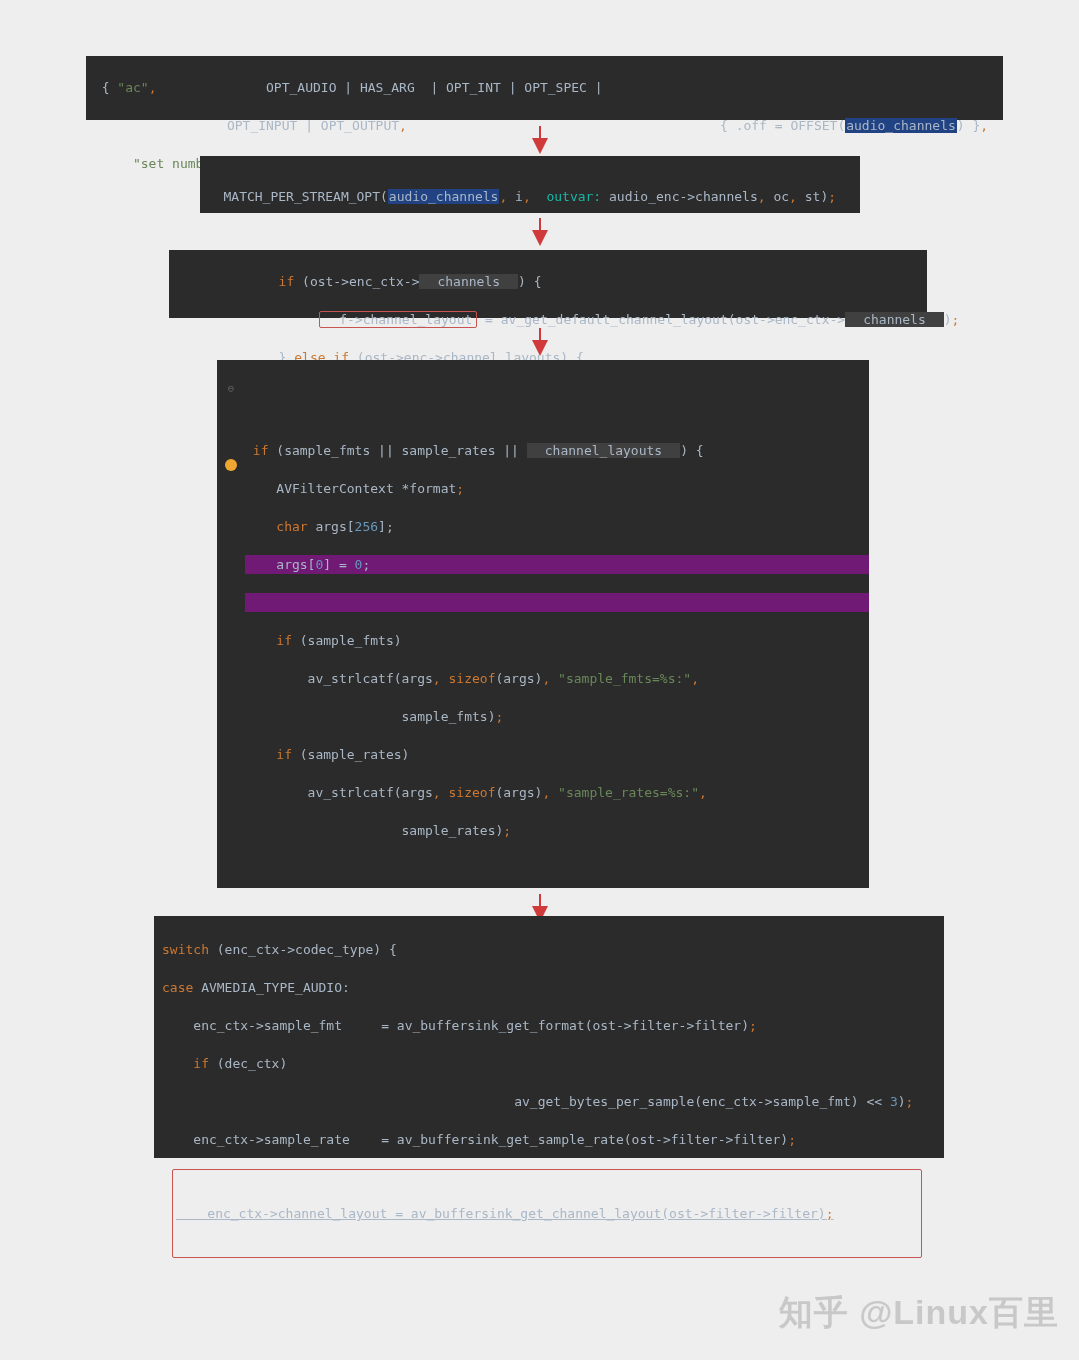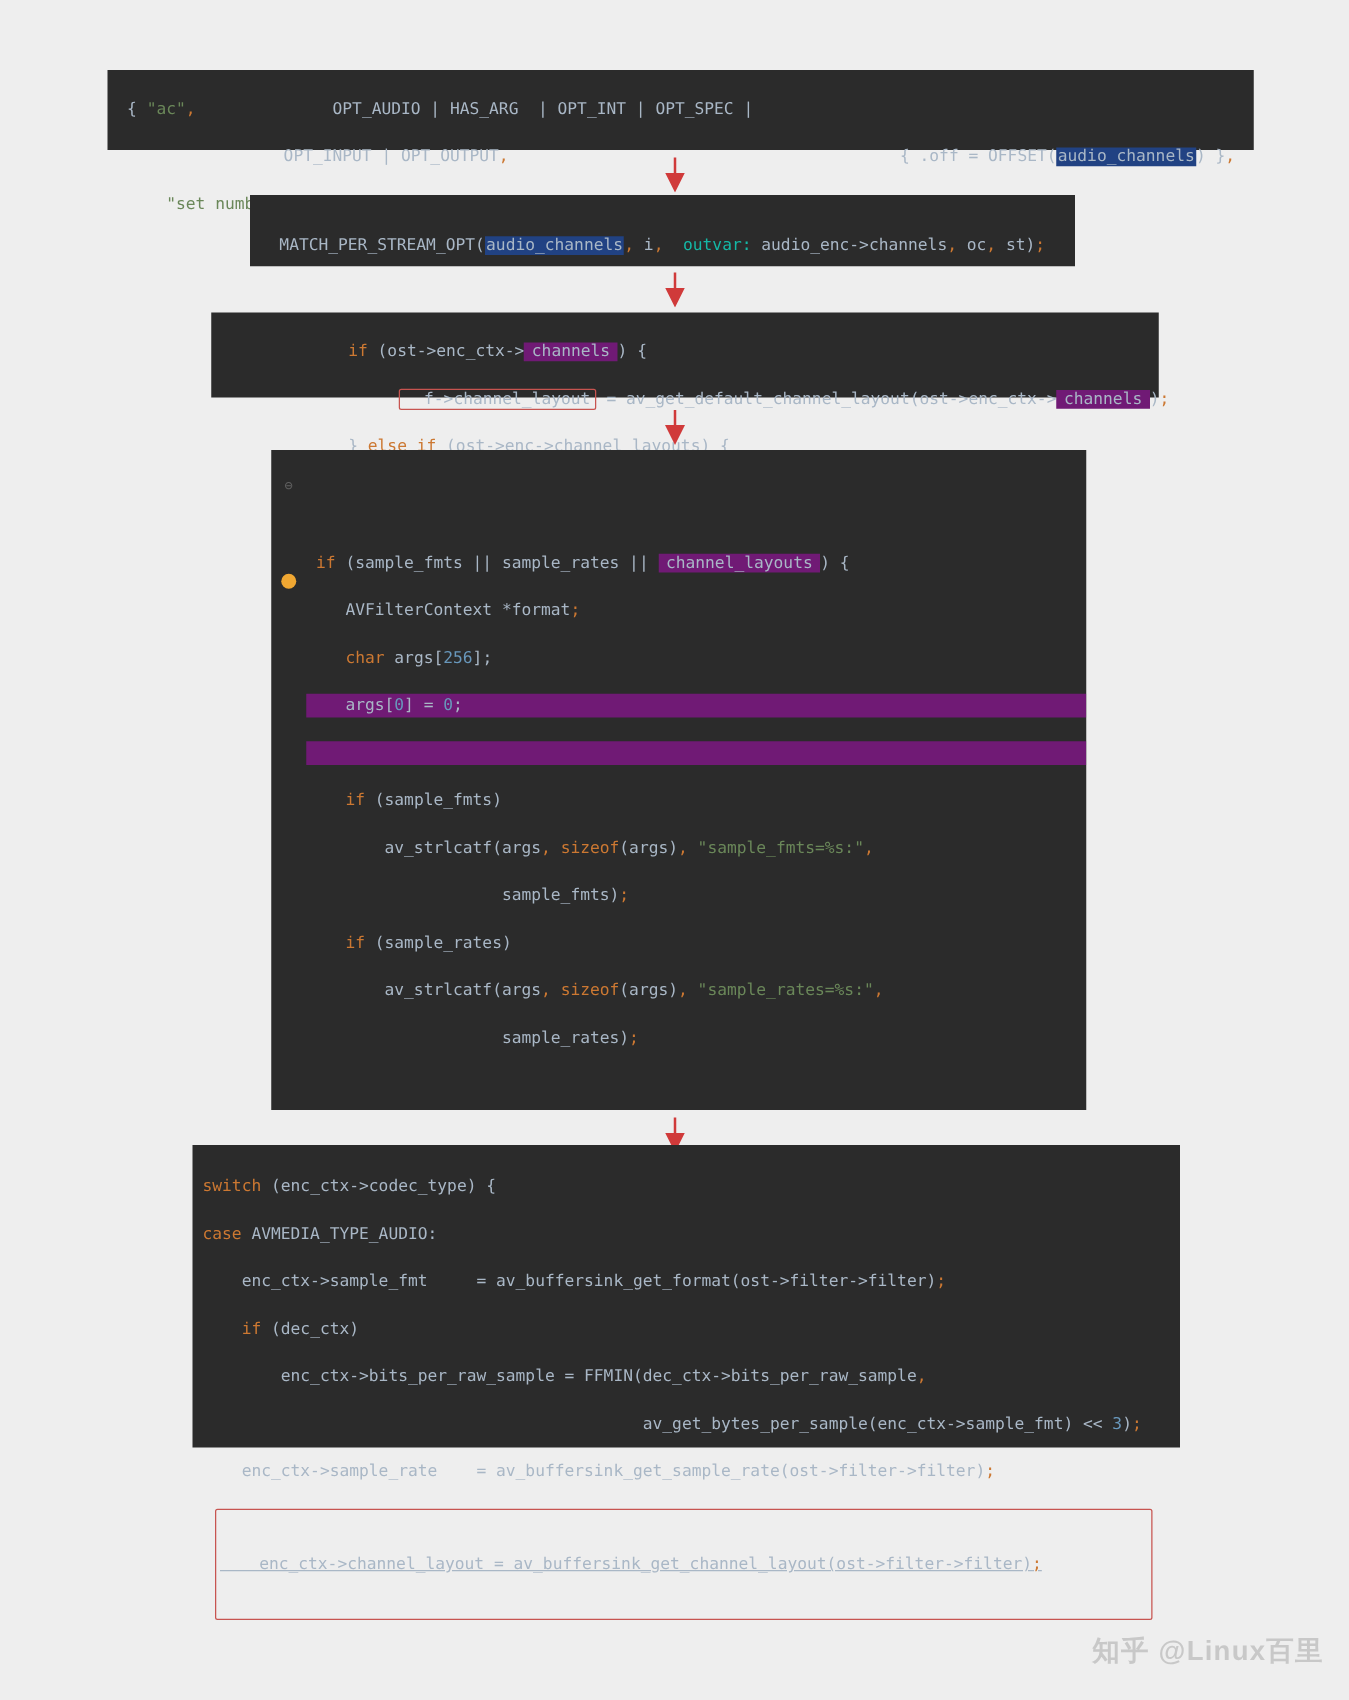--- a/index.html
+++ b/index.html
@@ -24,38 +24,38 @@
     justify-content: center;
     padding: 6px 0;
   }
   .arrow svg { display:block; }
   .kw { color: #cc7832; }
   .str { color: #6a8759; }
   .num { color: #6897bb; }
   .pn  { color: #cc7832; } 
   .hint{ color: #14b8a6; }
   .sel { background:#214283; color:#a9b7c6; padding:0 1px; }
-  .ghl { background:#701a75; color:#a9b7c6; padding:0 6px; }
+  .ghl { background:#404040; color:#a9b7c6; padding:0 18px; }
   .red-box { border:1px solid #c75450; border-radius:2px;margin-left:40px; }
   .red-circle { border:2px solid #c75450; border-radius:12px; }
   .gutter {
     position:absolute; left:0; top:0; bottom:0; width:28px;
     display:flex; flex-direction:column; align-items:center;
   }
   .bulb {
     width:12px;height:12px;background:#f0a732;border-radius:50%;
     position:relative;
   }
   .caret-line { background:#701a75; }
   .watermark {
     position:absolute;
     right:20px;
     bottom:24px;
     font-family: "PingFang SC","Microsoft YaHei",sans-serif;
-    font-size:22px;
+    font-size:34px;
     font-weight:600;
     color:rgba(180,180,180,0.65);
     letter-spacing:1px;
   }
 </style>
 </head>
 <body>
 
 <div class="code-block" style="position:absolute; left:86px; top:56px; width:917px; height:58px; padding:3px 0;">
 <div>  <span>{ </span><span class="str">"ac"</span><span class="pn">,</span><span>              OPT_AUDIO | HAS_ARG  | OPT_INT | OPT_SPEC |</span></div>
@@ -133,21 +133,20 @@
   <svg width="20" height="30">
       <line x1="10" y1="2" x2="10" y2="22" stroke="#d03a3a" stroke-width="2" marker-end="url(#ah1)"></line>
     </svg>
 </div>
 
 <div class="code-block" style="position:absolute; left:154px; top:916px; width:782px; height:232px; padding:5px 0 5px 8px;">
 <div><span class="kw">switch</span><span> (enc_ctx-&gt;codec_type) {</span></div>
 <div><span class="kw">case</span><span> AVMEDIA_TYPE_AUDIO:</span></div>
 <div><span>    enc_ctx-&gt;sample_fmt     = av_buffersink_get_format(ost-&gt;filter-&gt;filter)</span><span class="pn">;</span></div>
 <div>    <span class="kw">if</span><span> (dec_ctx)</span></div>
-<div><span>        enc_ctx-&gt;bits_per_raw_sample = FFMIN(dec_ctx-&gt;bits_per_raw_sample</span><span class="pn">,</span></div>
 <div><span>                                             av_get_bytes_per_sample(enc_ctx-&gt;sample_fmt) &lt;&lt; </span><span class="num">3</span><span>)</span><span class="pn">;</span></div>
 <div><span>    enc_ctx-&gt;sample_rate    = av_buffersink_get_sample_rate(ost-&gt;filter-&gt;filter)</span><span class="pn">;</span></div>
 <div class="red-box" style="margin:1px 22px 1px 10px; padding:15px 3px;text-decoration:underline;">
 <div><span>    enc_ctx-&gt;channel_layout = av_buffersink_get_channel_layout(ost-&gt;filter-&gt;filter)</span><span class="pn">;</span></div>
 </div>
 <div> </div>
 
 
 </div>
 

